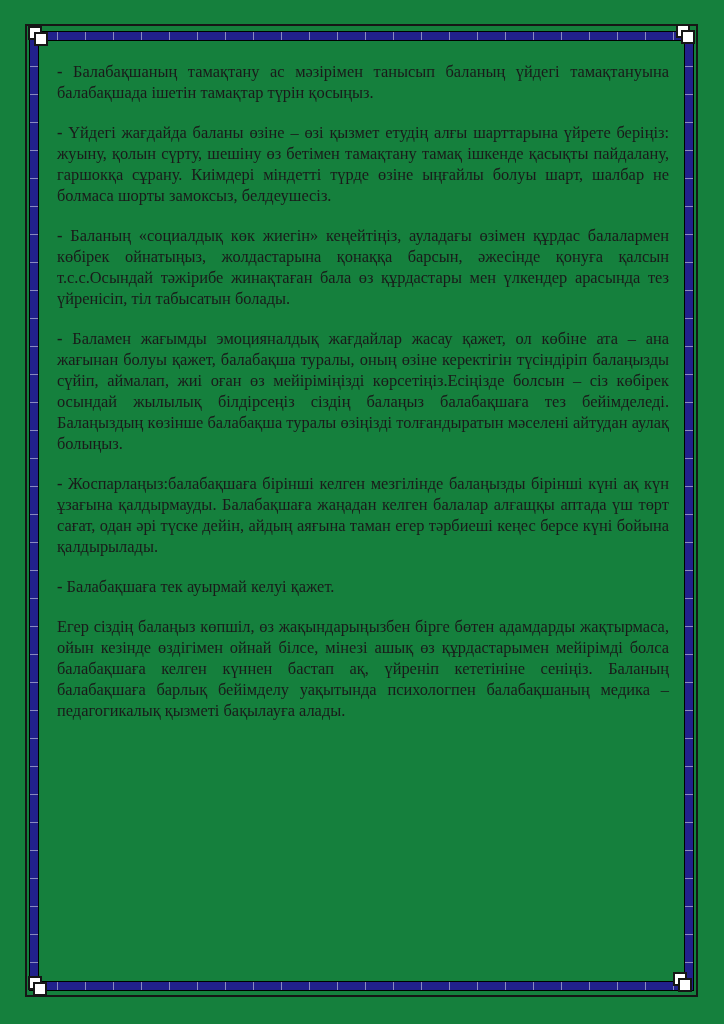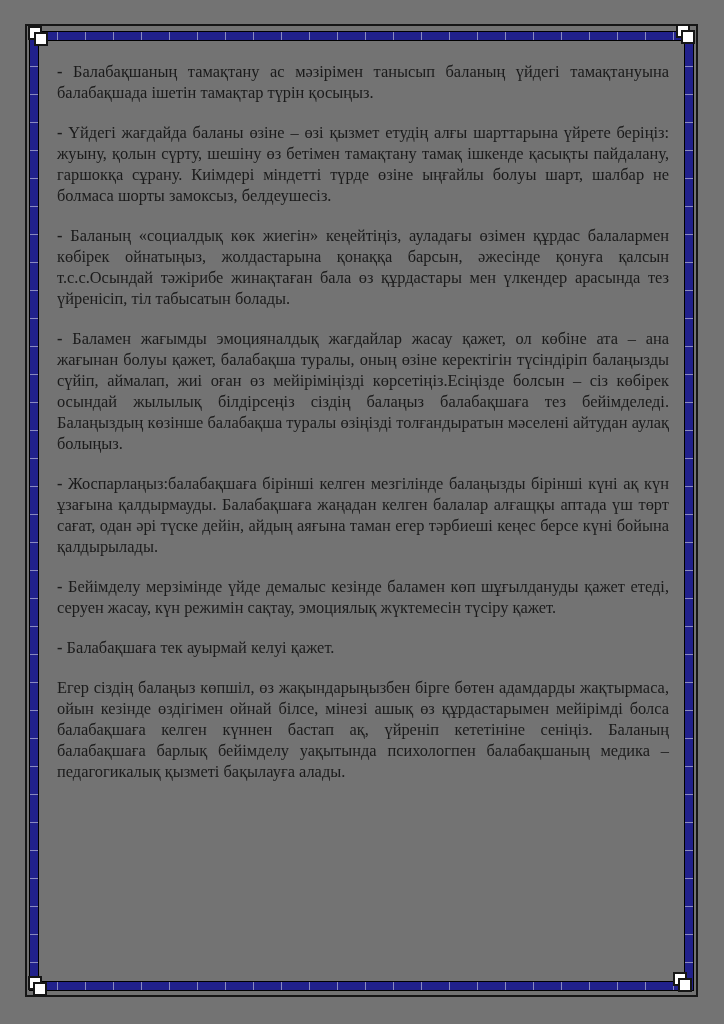--- a/index.html
+++ b/index.html
@@ -4,21 +4,21 @@
 <style>
   html, body {
     margin: 0;
     padding: 0;
     background: #ffffff;
   }
   .page {
     position: relative;
     width: 724px;
     height: 1024px;
-    background: #737373;
+    background: #15803d;
     overflow: hidden;
     font-family: "Liberation Serif", "DejaVu Serif", serif;
   }
 
   
   .outer-line {
     position: absolute;
     top: 24px; left: 25px; right: 26px; bottom: 27px;
     border: 2px solid var(--line-color, #161616);
     pointer-events: none;
@@ -98,18 +98,17 @@
   <div class="sq bl2"></div>
   <div class="sq br1"></div>
   <div class="sq br2"></div>
 
   <div class="content">
       <p><b>- </b>Балабақшаның тамақтану ас мәзірімен танысып баланың үйдегі тамақтануына балабақшада ішетін тамақтар түрін қосыңыз.</p>
       <p><b>- </b>Үйдегі жағдайда баланы өзіне – өзі қызмет етудің алғы шарттарына үйрете беріңіз: жуыну, қолын сүрту, шешіну өз бетімен тамақтану тамақ ішкенде қасықты пайдалану, гаршокқа сұрану. Киімдері міндетті түрде өзіне ыңғайлы болуы шарт, шалбар не болмаса шорты замоксыз, белдеушесіз.</p>
       <p><b>- </b>Баланың «социалдық көк жиегін» кеңейтіңіз, ауладағы өзімен құрдас балалармен көбірек ойнатыңыз, жолдастарына қонаққа барсын, әжесінде қонуға қалсын т.с.с.Осындай тәжірибе жинақтаған бала өз құрдастары мен үлкендер арасында тез үйренісіп, тіл табысатын болады.</p>
       <p><b>- </b>Баламен жағымды эмоцияналдық жағдайлар жасау қажет, ол көбіне ата – ана жағынан болуы қажет, балабақша туралы, оның өзіне керектігін түсіндіріп балаңызды сүйіп, аймалап, жиі оған өз мейіріміңізді көрсетіңіз.Есіңізде болсын – сіз көбірек осындай жылылық білдірсеңіз сіздің балаңыз балабақшаға тез бейімделеді. Балаңыздың көзінше балабақша туралы өзіңізді толғандыратын мәселені айтудан аулақ болыңыз.</p>
       <p><b>- </b>Жоспарлаңыз:балабақшаға бірінші келген мезгілінде балаңызды бірінші күні ақ күн ұзағына қалдырмауды. Балабақшаға жаңадан келген балалар алғащқы аптада үш төрт сағат, одан әрі түске дейін, айдың аяғына таман егер тәрбиеші кеңес берсе күні бойына қалдырылады.</p>
-      <p><b>- </b>Бейімделу мерзімінде үйде демалыс кезінде баламен көп шұғылдануды қажет етеді, серуен жасау, күн режимін сақтау, эмоциялық жүктемесін түсіру қажет.</p>
       <p><b>- </b>Балабақшаға тек ауырмай келуі қажет.</p>
       <p>Егер сіздің балаңыз көпшіл, өз жақындарыңызбен бірге бөтен адамдарды жақтырмаса, ойын кезінде өздігімен ойнай білсе, мінезі ашық өз құрдастарымен мейірімді болса балабақшаға келген күннен бастап ақ, үйреніп кететініне сеніңіз. Баланың балабақшаға барлық бейімделу уақытында психологпен балабақшаның медика – педагогикалық қызметі бақылауға алады.</p>
     </div>
 
 </div>
 
 </body></html>

